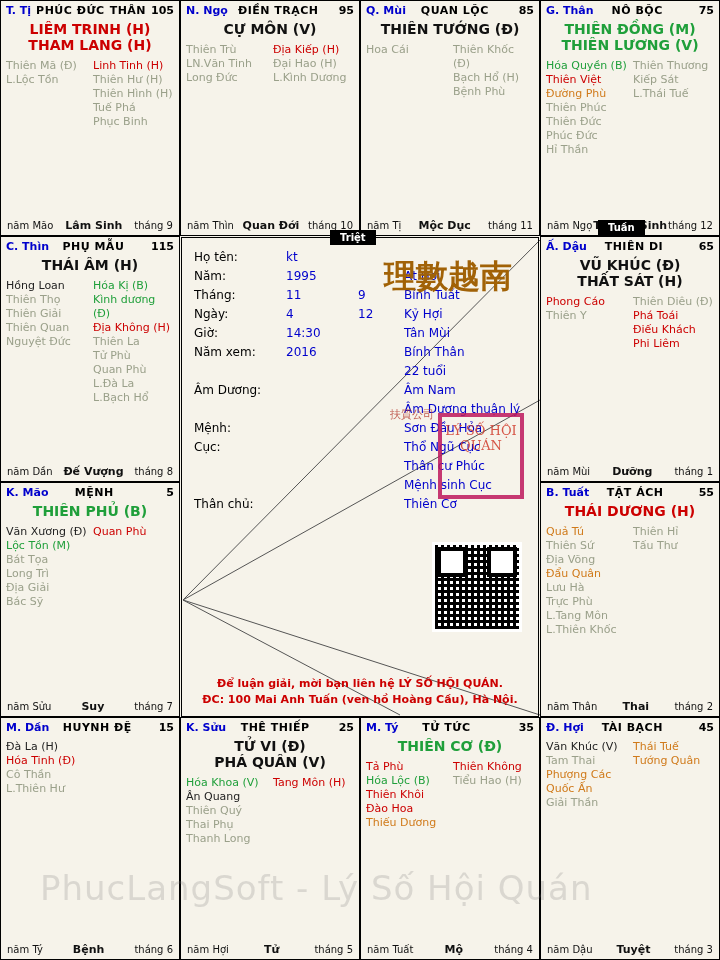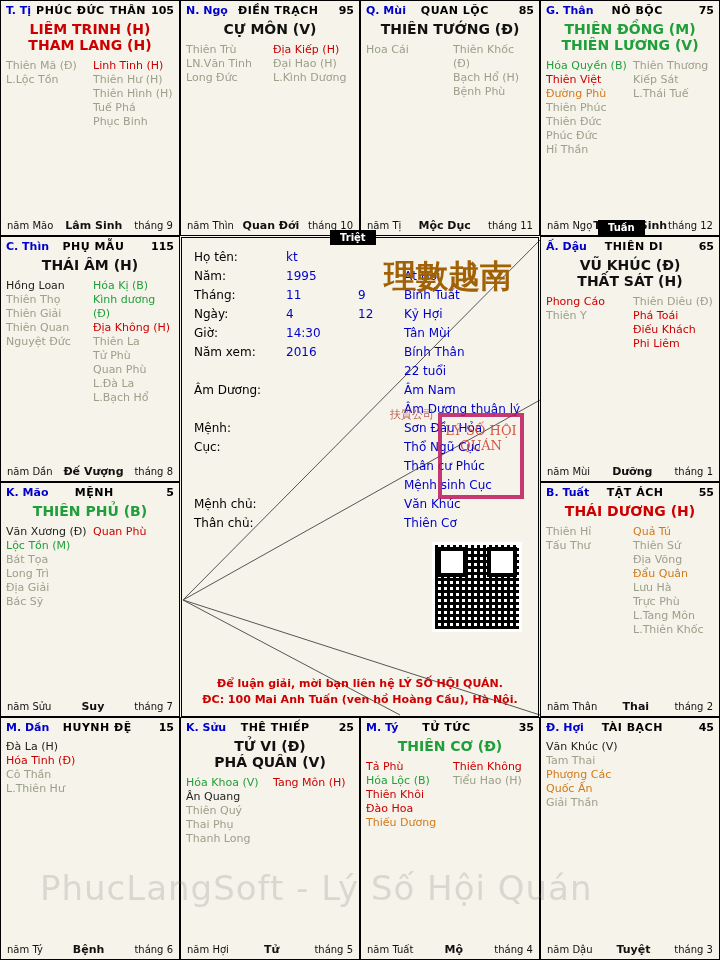--- a/index.html
+++ b/index.html
@@ -345,33 +345,33 @@
         <span class="br">B. Tuất</span>
         <span class="cung">TẬT ÁCH</span>
         <span class="cung"></span>
         <span class="num">55</span>
       </div>
       <div class="stars-main">
         <div class="s1">THÁI DƯƠNG (H)</div>
       </div>
       <div class="cols">
         <div class="col">
-          <div class="g">Thiên Hỉ</div>
-          <div class="g">Tấu Thư</div>
-        </div>
-        <div class="col">
           <div class="orange">Quả Tú</div>
           <div class="g">Thiên Sứ</div>
           <div class="g">Địa Võng</div>
           <div class="orange">Đẩu Quân</div>
           <div class="g">Lưu Hà</div>
           <div class="g">Trực Phù</div>
           <div class="g">L.Tang Môn</div>
           <div class="g">L.Thiên Khốc</div>
         </div>
+        <div class="col">
+          <div class="g">Thiên Hỉ</div>
+          <div class="g">Tấu Thư</div>
+        </div>
       </div>
       <div class="footer">
         <span>năm Thân</span>
         <span class="mid">Thai</span>
         <span>tháng 2</span>
       </div>
     </div>
     <div class="cell">
       <div class="cell-head">
         <span class="br">M. Dần</span>
@@ -461,20 +461,24 @@
       </div>
       <div class="stars-main"></div>
       <div class="cols">
         <div class="col">
           <div class="blk">Văn Khúc (V)</div>
           <div class="g">Tam Thai</div>
           <div class="orange">Phượng Các</div>
           <div class="orange">Quốc Ấn</div>
           <div class="g">Giải Thần</div>
         </div>
+        <div class="col">
+          <div class="orange">Thái Tuế</div>
+          <div class="orange">Tướng Quân</div>
+        </div>
       </div>
       <div class="footer">
         <span>năm Dậu</span>
         <span class="mid">Tuyệt</span>
         <span>tháng 3</span>
       </div>
     </div>
   </div>
 
 <div class="center">
@@ -567,26 +571,20 @@
         <span class="info-label"></span>
         <span class="info-v1"></span>
         <span class="info-v2"></span>
         <span class="info-v3">Mệnh sinh Cục</span>
       </div>
       <div class="info-row">
         <span class="info-label"></span>
         <span class="info-v1"></span>
         <span class="info-v2"></span>
         <span class="info-v3"></span>
-      </div>
-      <div class="info-row">
-        <span class="info-label">Mệnh chủ:</span>
-        <span class="info-v1"></span>
-        <span class="info-v2"></span>
-        <span class="info-v3">Văn Khúc</span>
       </div>
       <div class="info-row">
         <span class="info-label">Thân chủ:</span>
         <span class="info-v1"></span>
         <span class="info-v2"></span>
         <span class="info-v3">Thiên Cơ</span>
       </div>
     </div>
 
   <div class="big-cn">理數越南</div>

